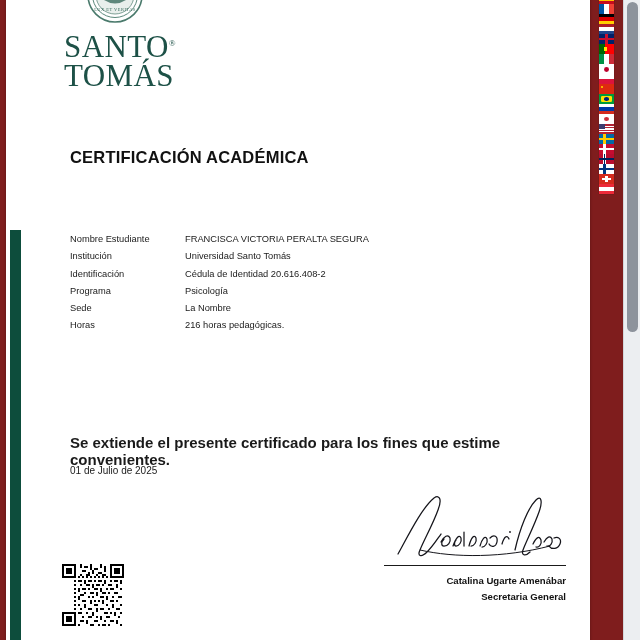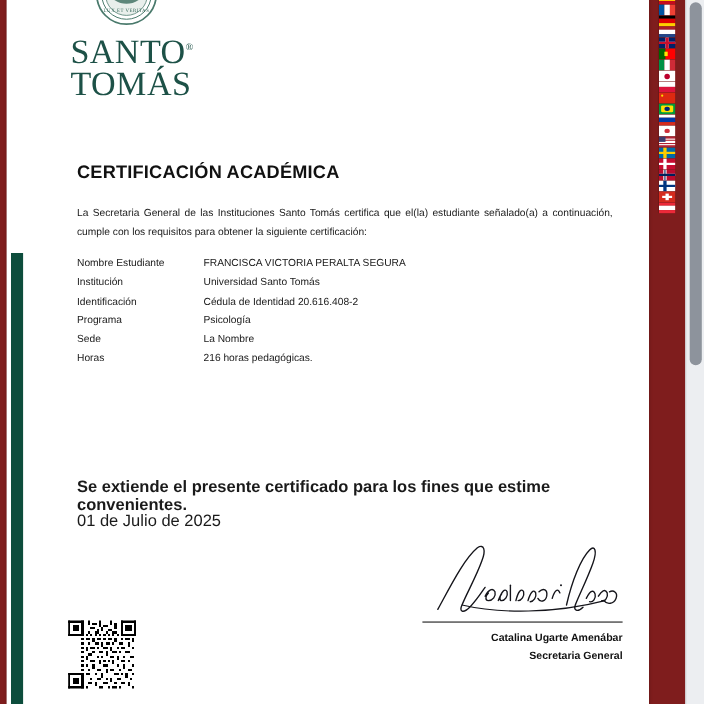--- a/index.html
+++ b/index.html
@@ -121,21 +121,21 @@
     left: 64px;
     top: 442px;
     font-size: 15px;
     color: #1a1a1a;
     font-weight: bold;
   }
   .issue-date {
     position: absolute;
     left: 64px;
     top: 473px;
-    font-size: 15px;
+    font-size: 10px;
     color: #1a1a1a;
   }
 
   
   .sig-block {
     position: absolute;
     left: 378px;
     top: 500px;
     width: 182px;
     text-align: right;
@@ -240,21 +240,20 @@
         </svg>
       </div>
       <div class="wordmark">
         <span>SANTO</span><span class="reg">®</span><br>
         <span>TOMÁS</span>
       </div>
     </div>
 
     <div class="doc-title">CERTIFICACIÓN ACADÉMICA</div>
 
-    <div class="intro">La Secretaria General de las Instituciones Santo Tomás certifica que el(la) estudiante señalado(a) a continuación, cumple  con los requisitos para obtener la siguiente certificación:</div>
 
     <table class="fields">
       <tbody>
         <tr>
           <td class="k">Nombre Estudiante</td>
           <td class="v">FRANCISCA VICTORIA PERALTA SEGURA</td>
         </tr>
         <tr>
           <td class="k">Institución</td>
           <td class="v">Universidad Santo Tomás</td>

